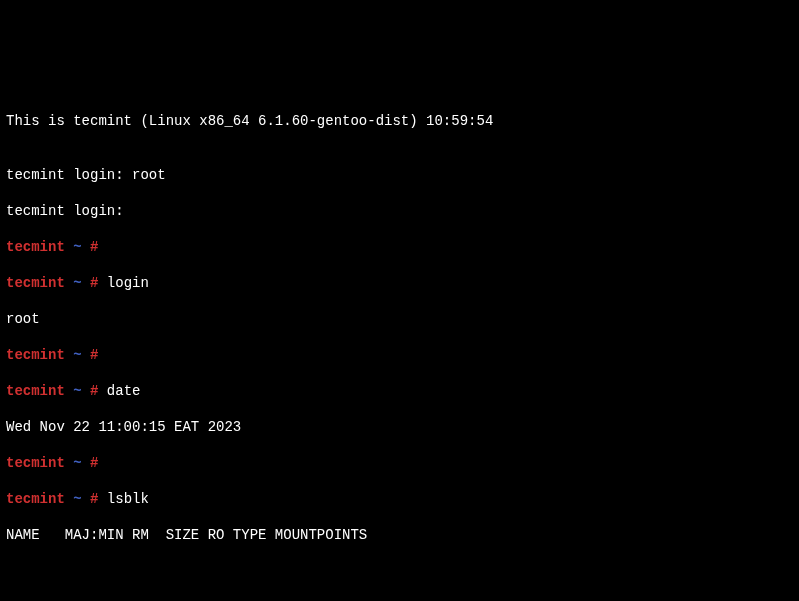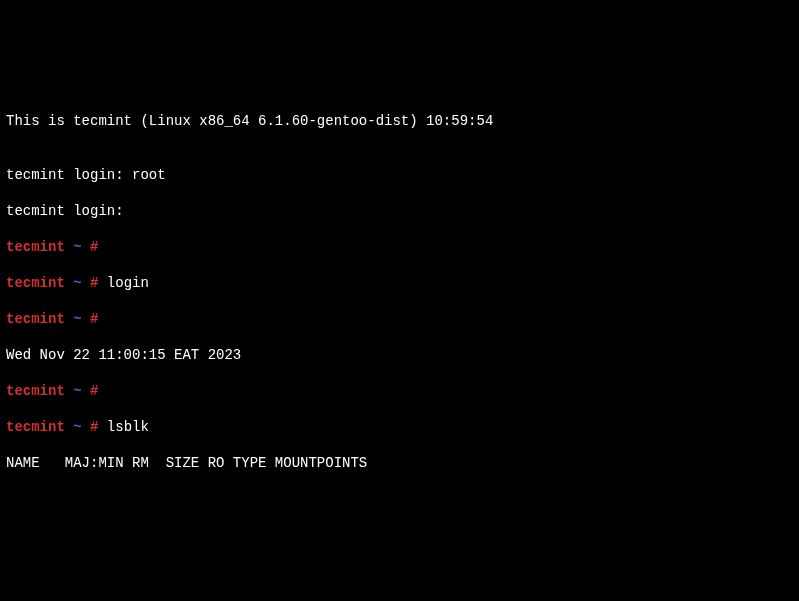--- a/index.html
+++ b/index.html
@@ -29,21 +29,23 @@
 
 
 
 <div class="term">
 <span class="line">This is tecmint (Linux x86_64 6.1.60-gentoo-dist) 10:59:54</span>
 <span class="line"></span>
 <span class="line">tecmint login: root</span>
 <span class="line">tecmint login:</span>
 <span class="line"><span class="host">tecmint</span> <span class="dir">~</span> <span class="sym">#</span></span>
 <span class="line"><span class="host">tecmint</span> <span class="dir">~</span> <span class="sym">#</span> <span class="cmd">login</span></span>
+<span class="line">root</span>
 <span class="line"><span class="host">tecmint</span> <span class="dir">~</span> <span class="sym">#</span></span>
+<span class="line"><span class="host">tecmint</span> <span class="dir">~</span> <span class="sym">#</span> <span class="cmd">date</span></span>
 <span class="line">Wed Nov 22 11:00:15 EAT 2023</span>
 <span class="line"><span class="host">tecmint</span> <span class="dir">~</span> <span class="sym">#</span></span>
 <span class="line"><span class="host">tecmint</span> <span class="dir">~</span> <span class="sym">#</span> <span class="cmd">lsblk</span></span>
 <span class="line">NAME   MAJ:MIN RM  SIZE RO TYPE MOUNTPOINTS</span>
 
 
 
 
 
 

